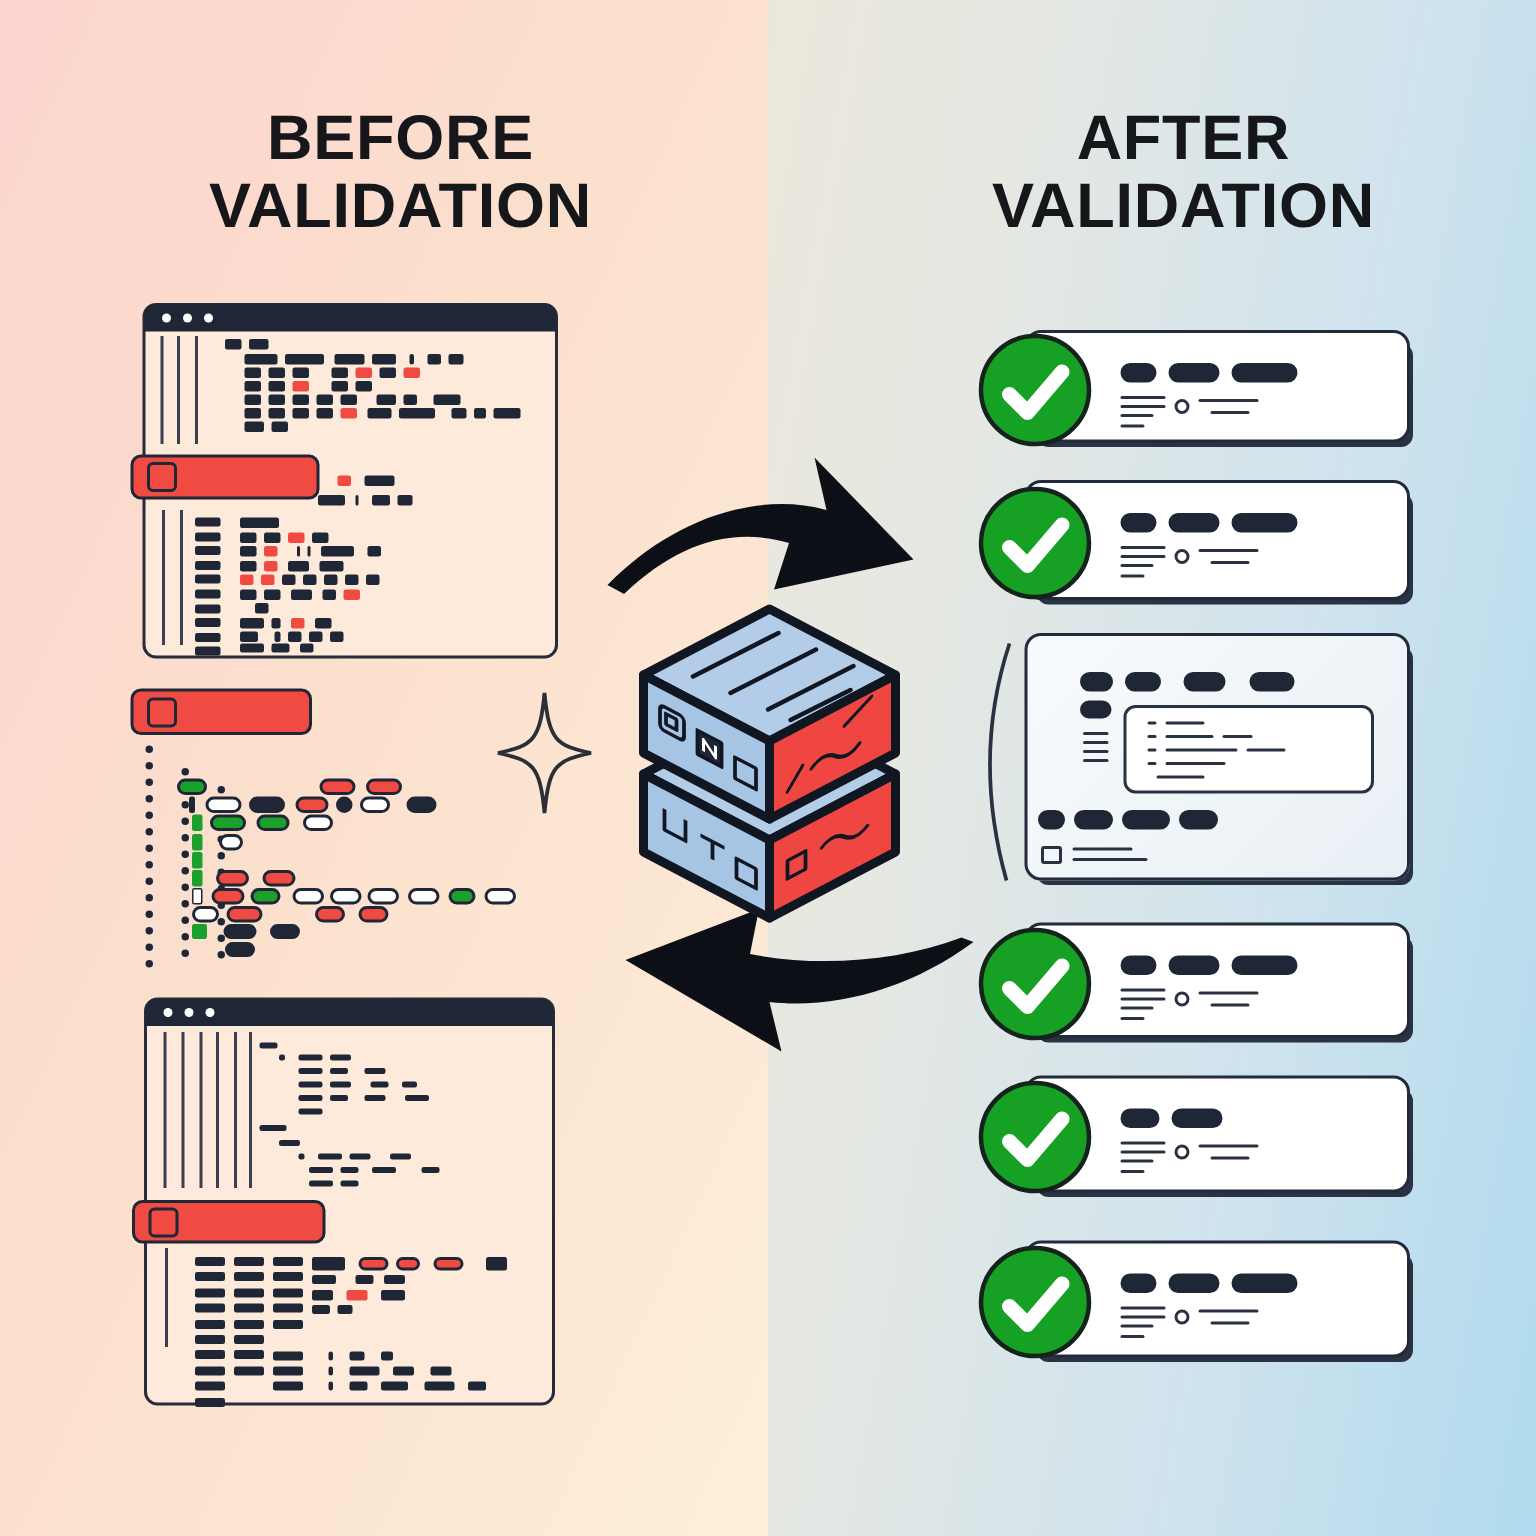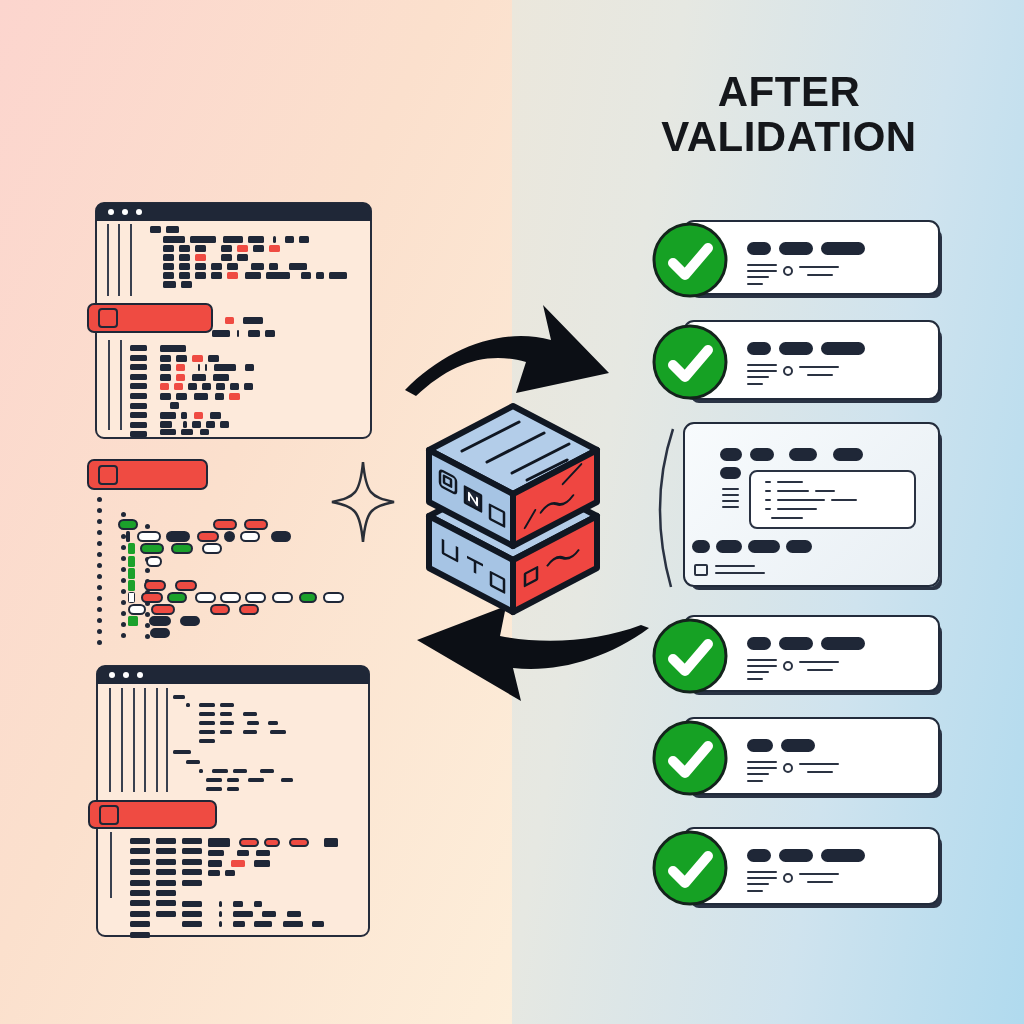--- a/index.html
+++ b/index.html
@@ -38,20 +38,21 @@
   .psq{position:absolute;border:2px solid #2a3242;border-radius:2px;background:transparent;box-sizing:border-box;}
   svg{display:block;}
 </style>
 </head>
 <body>
 
 <div id="canvas">
   <div id="bg-left" class="bg"></div>
   <div id="bg-right" class="bg"></div>
 
+  <div id="title-before" class="title">BEFORE VALIDATION</div>
   <div id="title-after" class="title">AFTER VALIDATION</div>
 
   <svg class="abs" style="left:0;top:0" width="1024" height="1024" viewBox="0 0 1024 1024">
 
     <path d="M405,390 C447,347 503,327 551,340 L543,305 L609,373 L516,393 L526,362
              C488,351 452,362 416,396 Z" fill="#0c0f15"></path>
 
     <path d="M649,628 C607,659 557,673 513,668 L521,701 L417,640 L506,606 L500,636
              C546,645 599,641 641,625 Z" fill="#0c0f15"></path>
 

